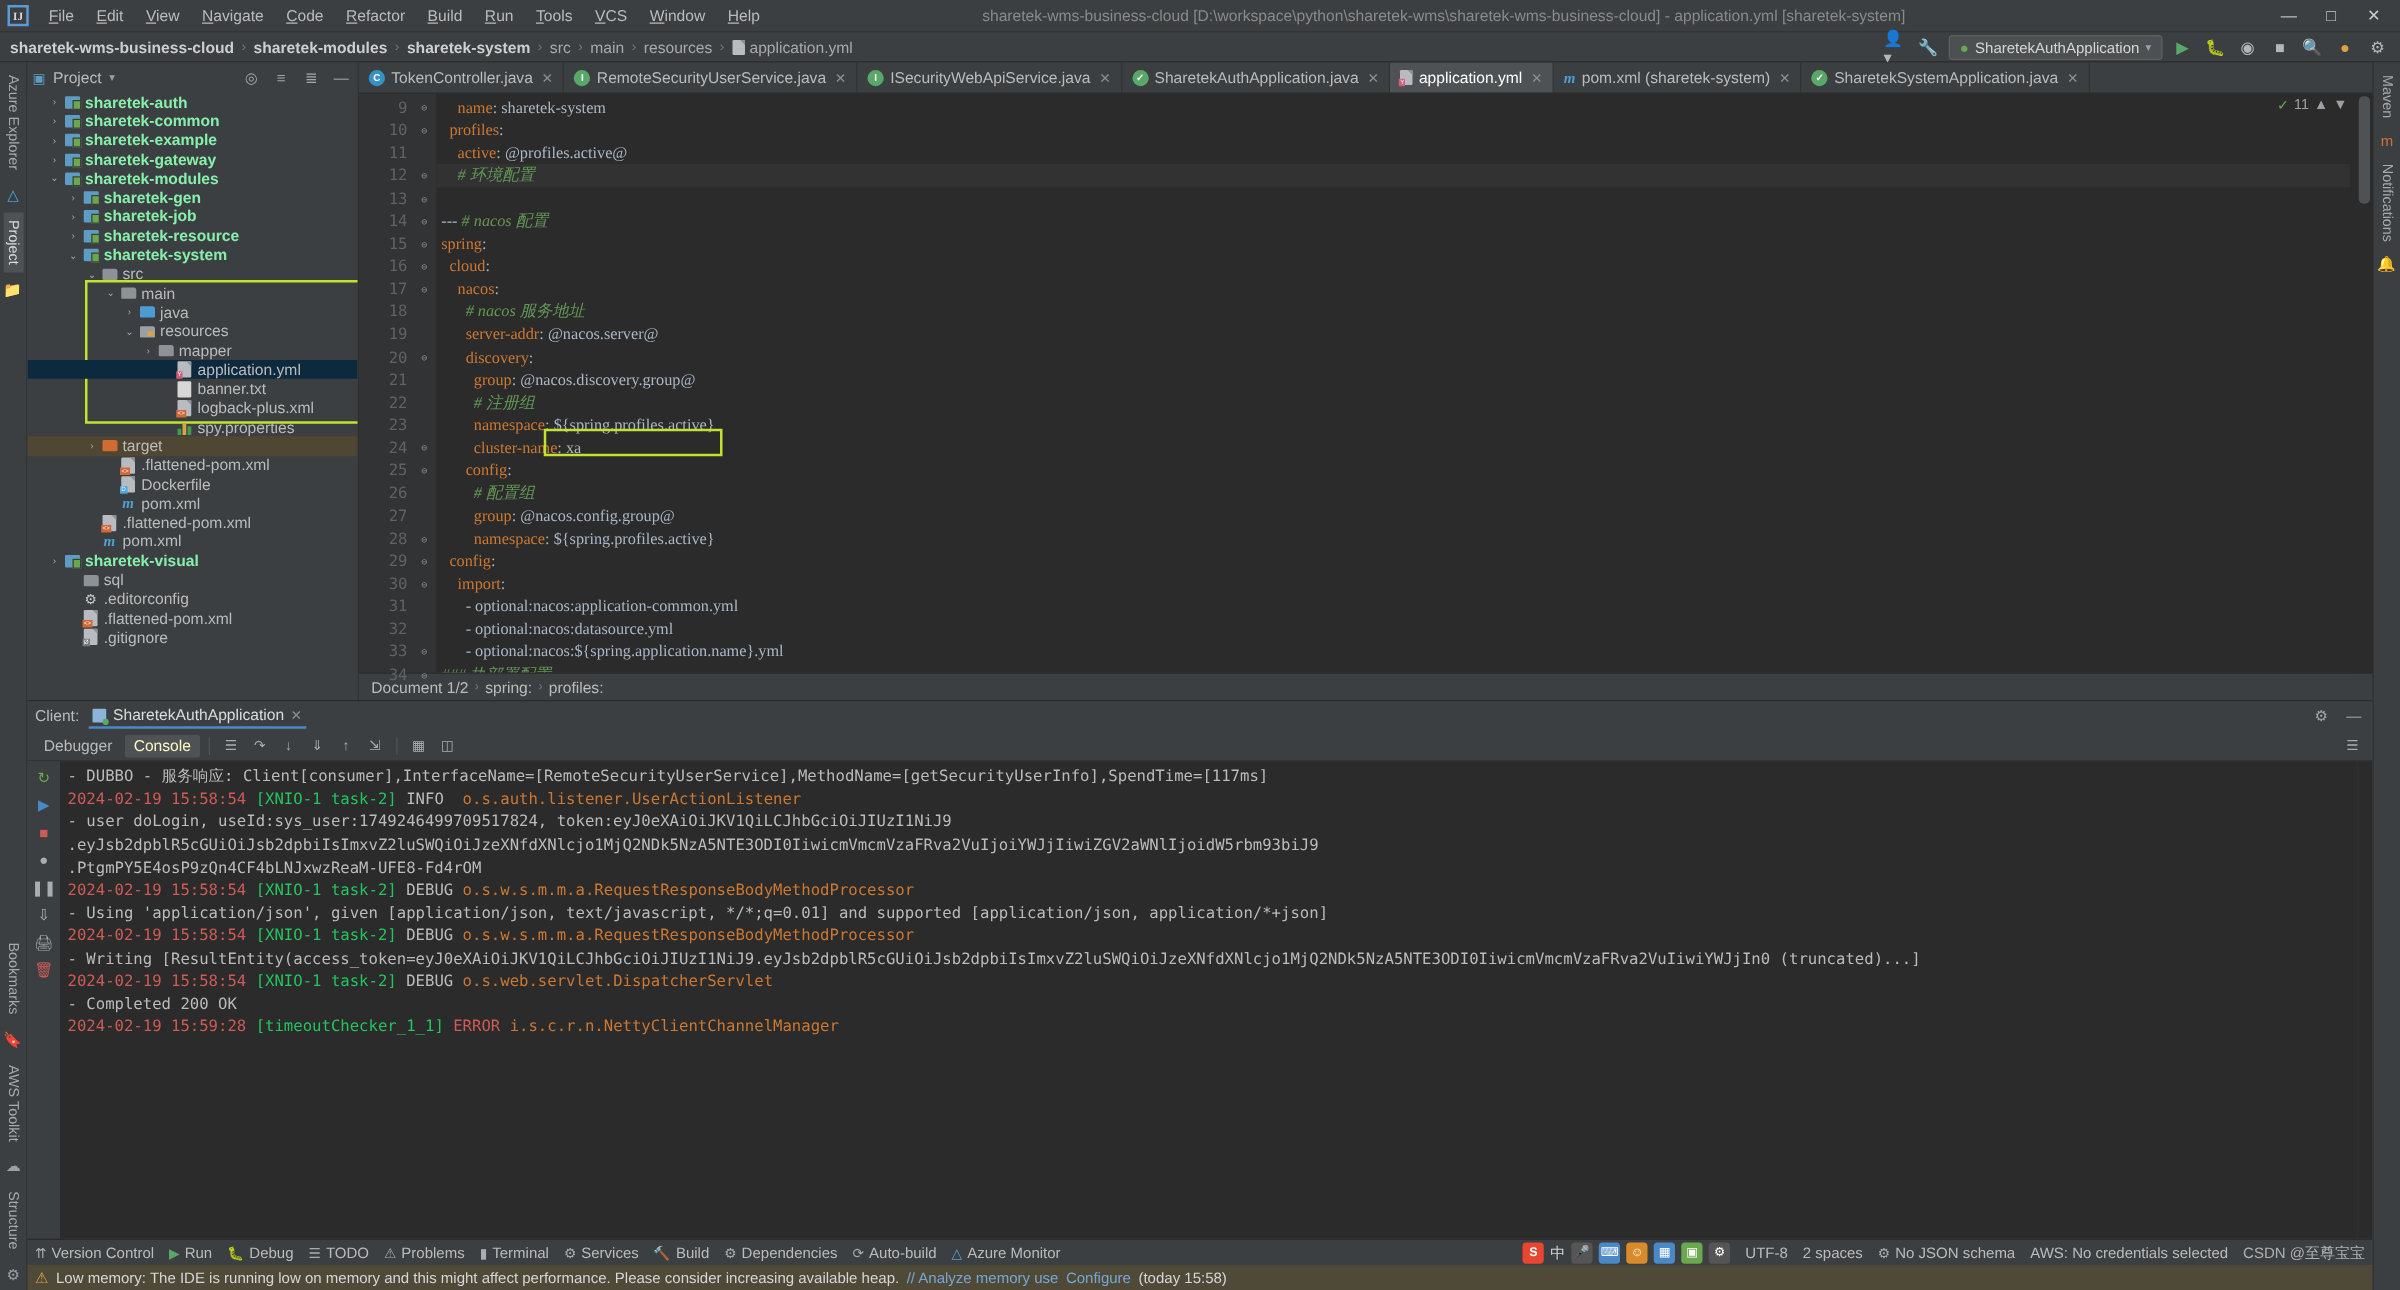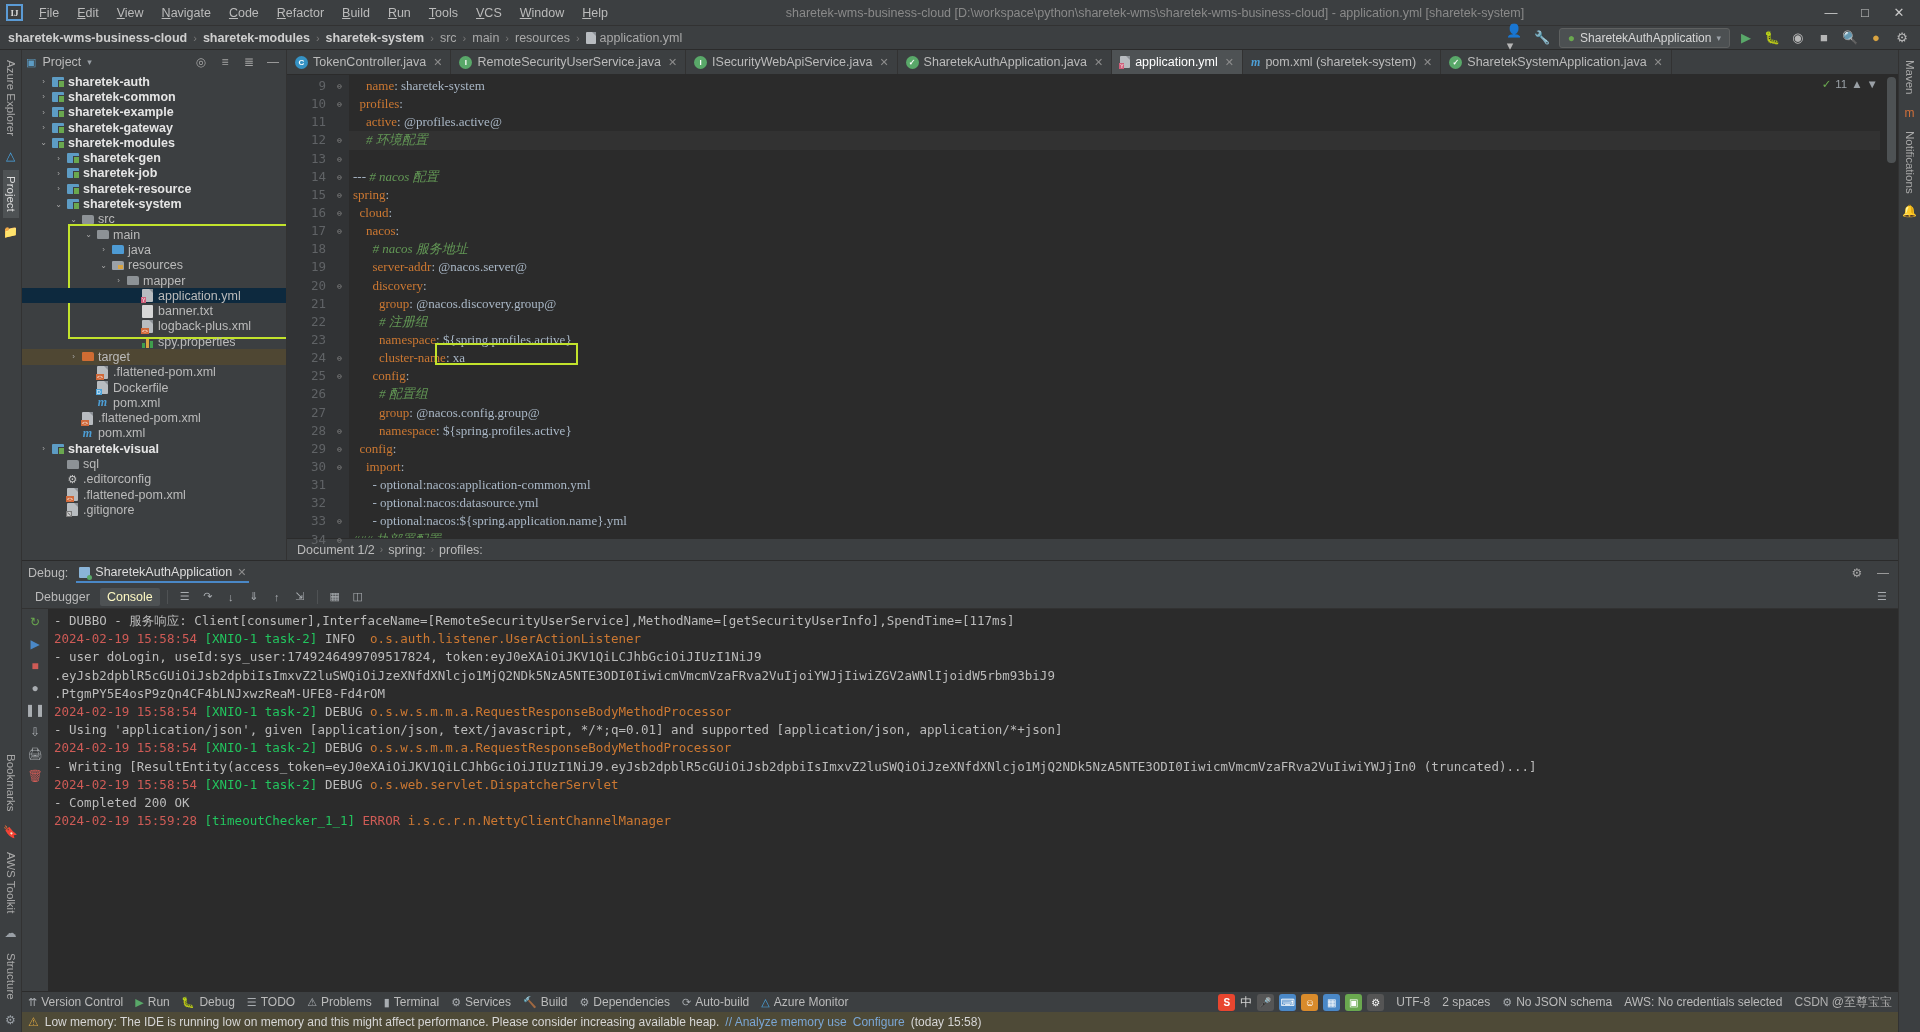--- a/index.html
+++ b/index.html
@@ -99,21 +99,21 @@
     padding-right:4px; position:relative;
   }
   .trow.selected { background:#0d293e; }
   .trow.target-row { background:#4f4733; }
   .arrow { width:13px; display:flex; align-items:center; justify-content:center;
            font-size:8px; color:#a9a9a9; flex:0 0 13px; }
   .arrow.none { visibility:hidden; }
   .ficon { width:15px; flex:0 0 15px; display:flex; align-items:center; justify-content:center;
            margin-right:3px; }
   .lbl { font-size:12.5px; }
-  .lbl.bold { font-weight:bold; color:#e5e5e5; }
+  .lbl.bold { font-weight:bold; color:#86efac; }
 
   
   .mod-ico { width:12px; height:10px; background:#5d9cc4; border-radius:1px; position:relative; }
   .mod-ico:after { content:""; position:absolute; right:-1px; bottom:-1px; width:5px; height:6px;
                    background:#6aa84f; border:1px solid #3c3f41; }
   .fold-ico { width:12px; height:9px; background:#8d9296; border-radius:1px 2px 1px 1px; }
   .fold-src { background:#4e9bd4; }
   .fold-res { background:#9aa0a6; position:relative; }
   .fold-res:after { content:""; position:absolute; right:1px; bottom:1px; width:5px; height:4px;
                     background:#d9a441; }
@@ -706,21 +706,21 @@
               <span class="bc-sep">›</span>
               <span>spring:</span>
               <span class="bc-sep">›</span>
               <span>profiles:</span>
             </div>
         </div>
       </div>
 
       <div class="debug-win">
         <div class="debug-head">
-          <span class="lbl2">Debug:</span>
+          <span class="lbl2">Client:</span>
           <span class="dbg-tab">
             <span class="dbg-sq"></span>
             <span>SharetekAuthApplication</span>
             <span style="color:#8d8d8d;font-size:11px;">✕</span>
           </span>
           <span class="spacer"></span>
           <span class="hdr-ico">⚙</span>
           <span class="hdr-ico">—</span>
         </div>
         <div class="debug-toolbar">

